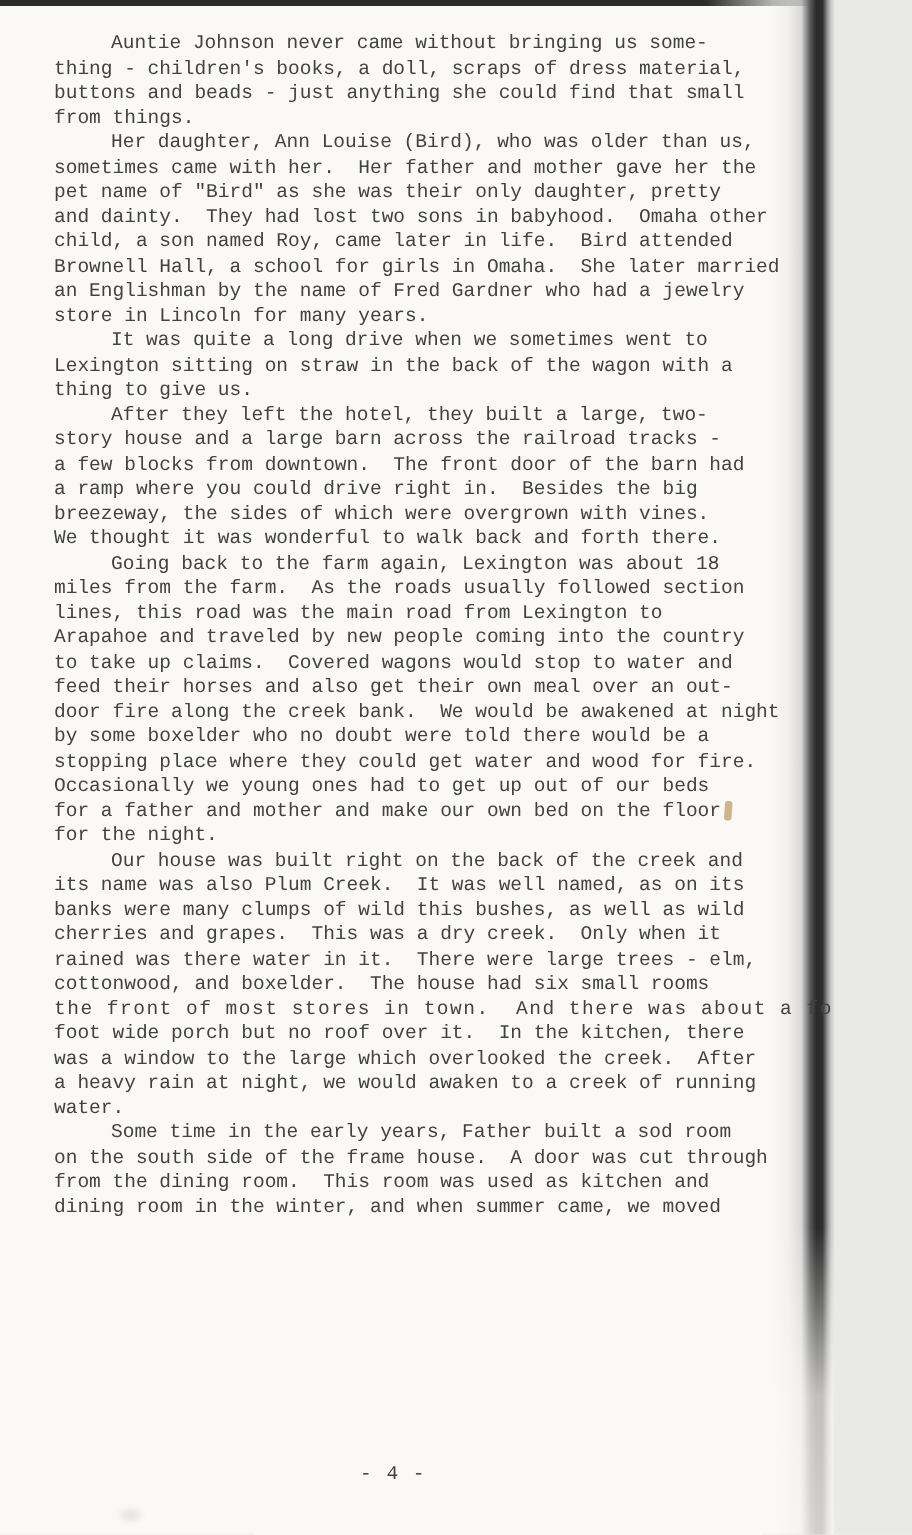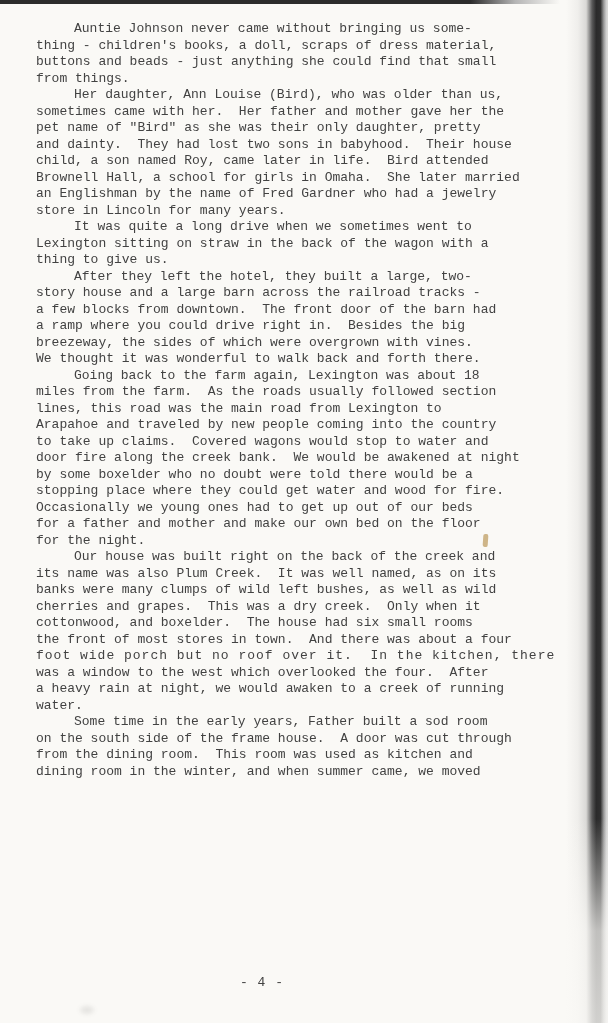--- a/index.html
+++ b/index.html
@@ -2,21 +2,21 @@
 <html style="--paper: #faf9f6; --ink: #424242; --edge: #2c2c2c; --speck: #c9ad7c;"><head>
 <meta charset="utf-8">
 <style>
   html, body {
     margin: 0;
     padding: 0;
     background: #e9e9e7;
   }
   .page {
     position: relative;
-    width: 608px;
+    width: 556px;
     height: 1023px;
     background: var(--paper, #faf9f6);
     overflow: hidden;
     font-family: "Liberation Mono", "DejaVu Sans Mono", monospace;
     color: var(--ink, #424242);
   }
   
   .top-edge {
     position: absolute;
     top: 0;
@@ -117,21 +117,21 @@
       <div class="paragraph">
         <div class="line">Auntie Johnson never came without bringing us some-</div>
         <div class="line">thing - children's books, a doll, scraps of dress material,</div>
         <div class="line">buttons and beads - just anything she could find that small</div>
         <div class="line">from things.</div>
       </div>
       <div class="paragraph">
         <div class="line">Her daughter, Ann Louise (Bird), who was older than us,</div>
         <div class="line">sometimes came with her.  Her father and mother gave her the</div>
         <div class="line">pet name of "Bird" as she was their only daughter, pretty</div>
-        <div class="line">and dainty.  They had lost two sons in babyhood.  Their house</div>
+        <div class="line">and dainty.  They had lost two sons in babyhood.  Omaha other</div>
         <div class="line">child, a son named Roy, came later in life.  Bird attended</div>
         <div class="line">Brownell Hall, a school for girls in Omaha.  She later married</div>
         <div class="line">an Englishman by the name of Fred Gardner who had a jewelry</div>
         <div class="line">store in Lincoln for many years.</div>
       </div>
       <div class="paragraph">
         <div class="line">It was quite a long drive when we sometimes went to</div>
         <div class="line">Lexington sitting on straw in the back of the wagon with a</div>
         <div class="line">thing to give us.</div>
       </div>
@@ -142,36 +142,38 @@
         <div class="line">a ramp where you could drive right in.  Besides the big</div>
         <div class="line">breezeway, the sides of which were overgrown with vines.</div>
         <div class="line">We thought it was wonderful to walk back and forth there.</div>
       </div>
       <div class="paragraph">
         <div class="line">Going back to the farm again, Lexington was about 18</div>
         <div class="line">miles from the farm.  As the roads usually followed section</div>
         <div class="line">lines, this road was the main road from Lexington to</div>
         <div class="line">Arapahoe and traveled by new people coming into the country</div>
         <div class="line">to take up claims.  Covered wagons would stop to water and</div>
+        <div class="line">feed their horses and also get their own meal over an out-</div>
         <div class="line">door fire along the creek bank.  We would be awakened at night</div>
         <div class="line">by some boxelder who no doubt were told there would be a</div>
         <div class="line">stopping place where they could get water and wood for fire.</div>
         <div class="line">Occasionally we young ones had to get up out of our beds</div>
         <div class="line">for a father and mother and make our own bed on the floor</div>
         <div class="line">for the night.</div>
       </div>
       <div class="paragraph">
         <div class="line">Our house was built right on the back of the creek and</div>
         <div class="line">its name was also Plum Creek.  It was well named, as on its</div>
-        <div class="line">banks were many clumps of wild left bushes, as well as wild</div>
+        <div class="line">banks were many clumps of wild this bushes, as well as wild</div>
         <div class="line">cherries and grapes.  This was a dry creek.  Only when it</div>
+        <div class="line">rained was there water in it.  There were large trees - elm,</div>
         <div class="line">cottonwood, and boxelder.  The house had six small rooms</div>
         <div class="line">the front of most stores in town.  And there was about a four</div>
         <div class="line">foot wide porch but no roof over it.  In the kitchen, there</div>
-        <div class="line">was a window to the west which overlooked the four.  After</div>
+        <div class="line">was a window to the large which overlooked the creek.  After</div>
         <div class="line">a heavy rain at night, we would awaken to a creek of running</div>
         <div class="line">water.</div>
       </div>
       <div class="paragraph">
         <div class="line">Some time in the early years, Father built a sod room</div>
         <div class="line">on the south side of the frame house.  A door was cut through</div>
         <div class="line">from the dining room.  This room was used as kitchen and</div>
         <div class="line">dining room in the winter, and when summer came, we moved</div>
       </div>
     </div>

